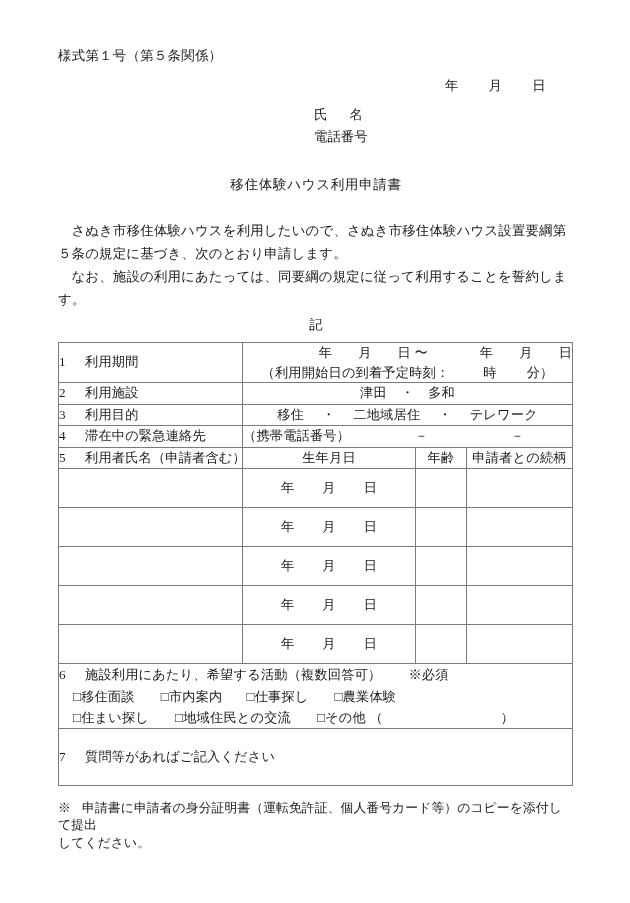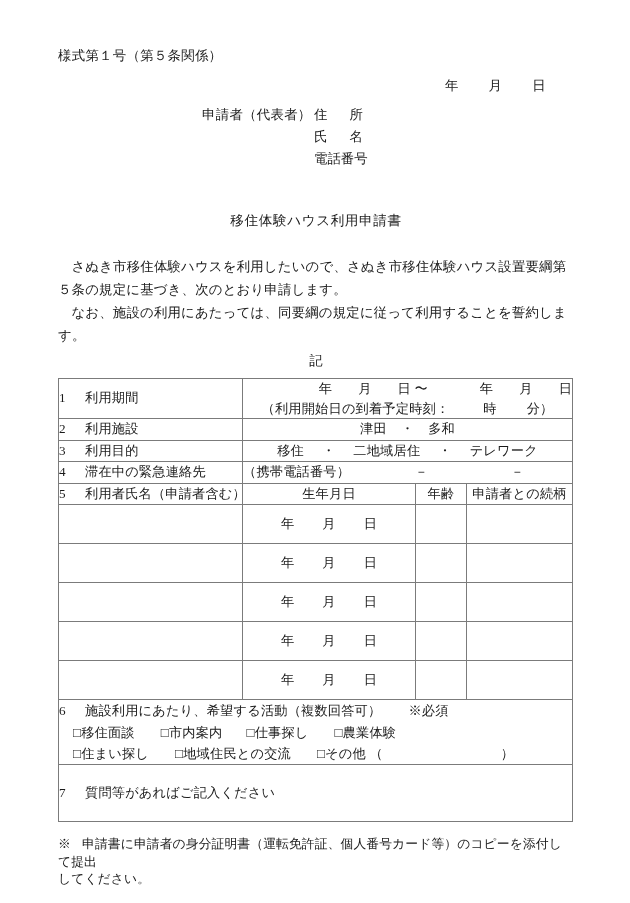--- a/index.html
+++ b/index.html
@@ -58,21 +58,21 @@
     line-height: 1.65;
   }
   .applicant-row .who { min-width: 112px; }
   .applicant-row .field {
     letter-spacing: 0;
   }
   .applicant-row .field .wide { display: inline-block; width: 22px; }
 
   
   .doc-title {
-    margin-top: 40px;
+    margin-top: 26px;
     text-align: center;
     font-size: 13.6px;
     letter-spacing: .6px;
     font-family: Liberation Serif, serif;
   }
 
   
   .body-text {
     margin-top: 24px;
     font-size: 13.4px;
@@ -179,24 +179,20 @@
 
   <div class="form-no">様式第１号（第５条関係）</div>
 
   <div class="date-line">
     <span>年</span><span class="sp"></span><span>月</span><span class="sp"></span><span>日</span>
   </div>
 
 
   <div class="applicant-block">
     <div class="applicant-row">
-      <span class="who">申請者（代表者）</span>
-      <span class="field"><span>住</span><span class="wide"></span><span>所</span></span>
-    </div>
-    <div class="applicant-row">
       <span class="who"></span>
       <span class="field"><span>氏</span><span class="wide"></span><span>名</span></span>
     </div>
     <div class="applicant-row">
       <span class="who"></span>
       <span class="field">電話番号</span>
     </div>
   </div>
 
   <div class="doc-title">移住体験ハウス利用申請書</div>

